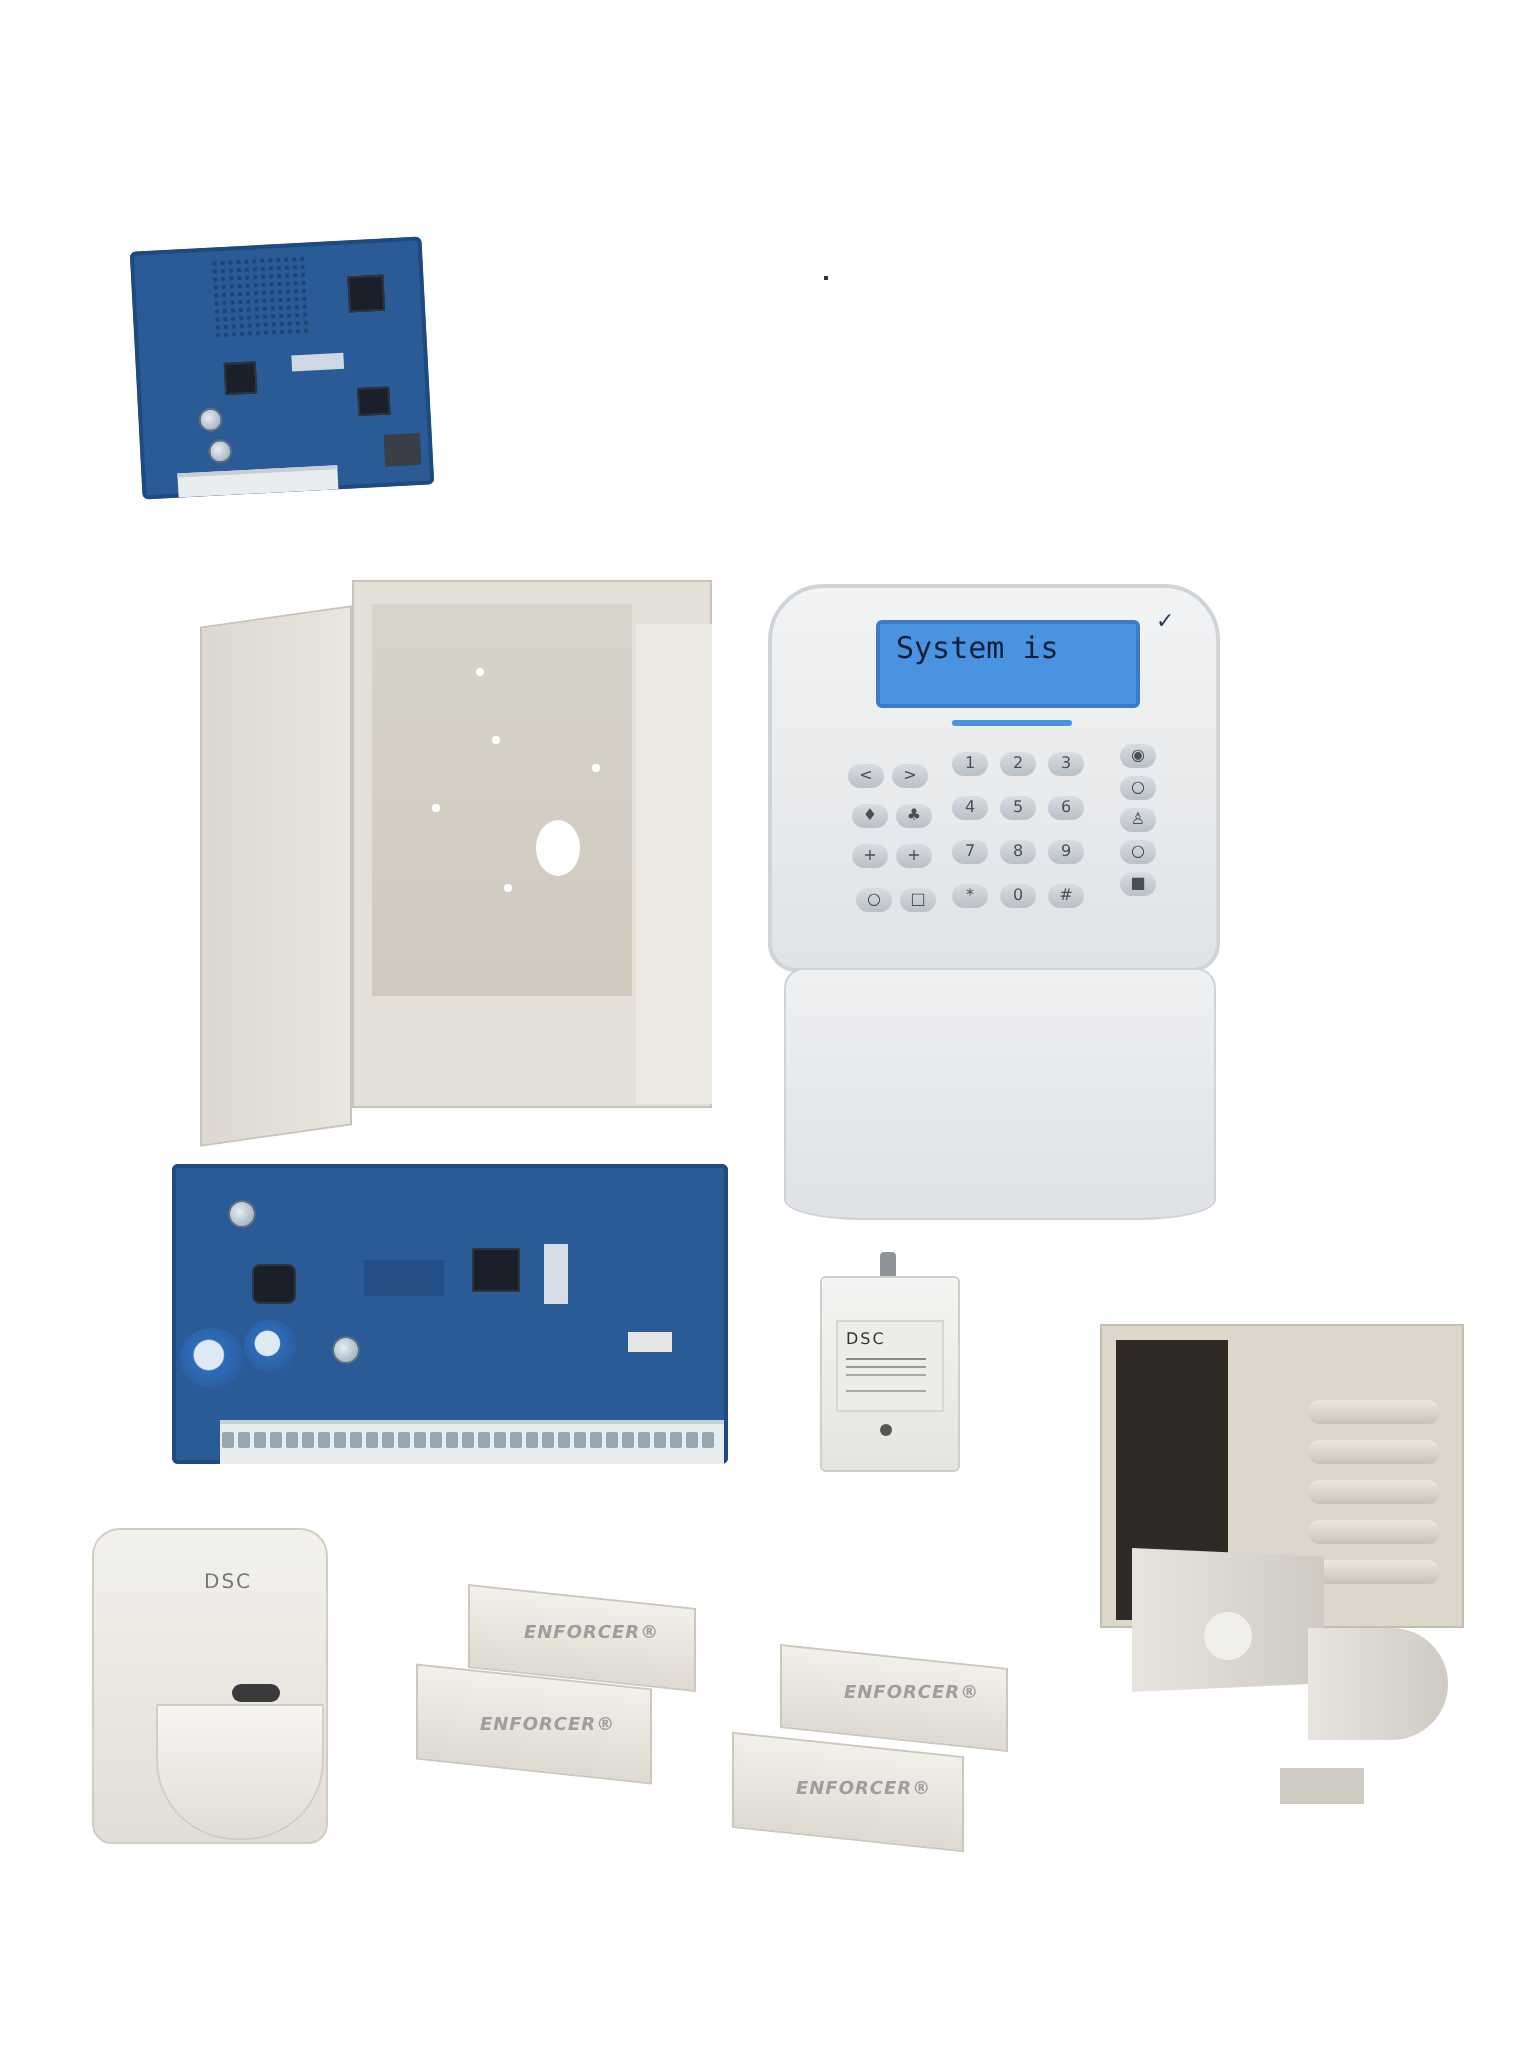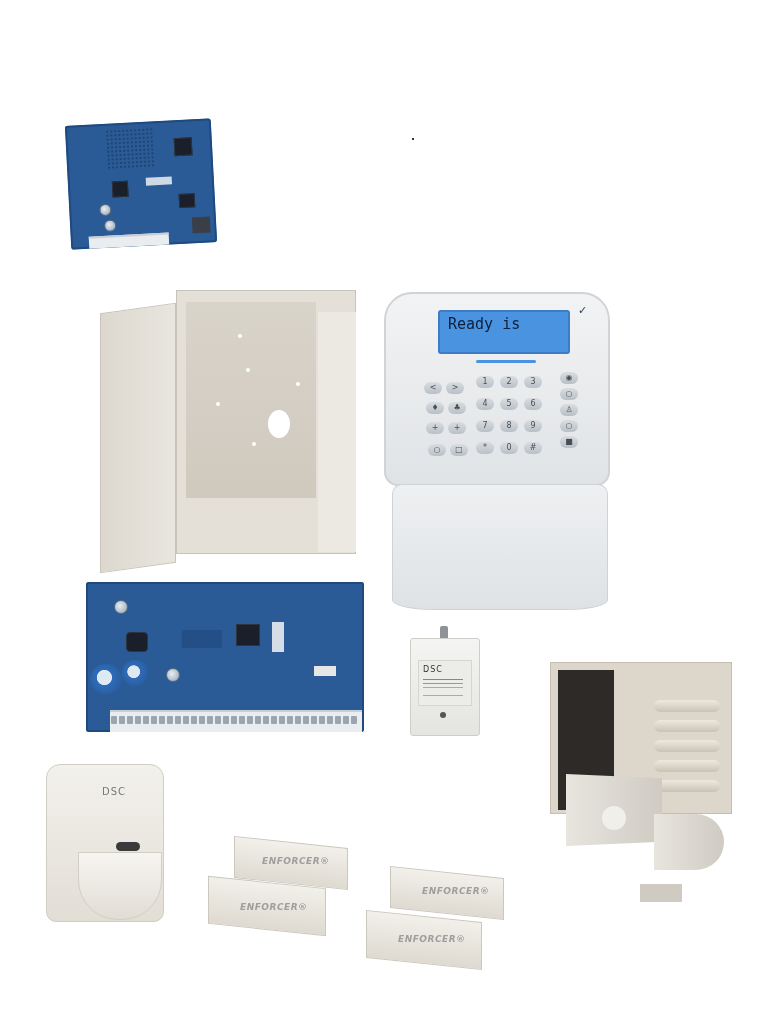--- a/index.html
+++ b/index.html
@@ -68,21 +68,21 @@
   <div class="hole" style="left:142px;top:52px;width:4px;height:4px;"></div>
   <div class="hole" style="left:150px;top:86px;width:4px;height:4px;"></div>
   <div class="hole" style="left:120px;top:120px;width:4px;height:4px;"></div>
   <div class="hole" style="left:200px;top:100px;width:4px;height:4px;"></div>
   <div class="hole" style="left:156px;top:160px;width:4px;height:4px;"></div>
 </div>
 
 <div class="abs" style="left:384px;top:292px;width:228px;height:320px;">
   <div class="kp-body" style="left:0px;top:0px;width:222px;height:190px;"></div>
   <div class="lcd" style="left:54px;top:18px;width:132px;height:44px;">
-    <div>Ready is</div>
+    <div>System is</div>
   </div>
   <div class="abs" style="left:194px;top:12px;font-size:11px;color:#2b3b55;">✓</div>
   <div class="abs" style="left:92px;top:68px;width:60px;height:3px;background:#4a93e0;border-radius:2px;"></div>
 
   <div class="kp-key" style="left:40px;top:90px;">&lt;</div>
   <div class="kp-key" style="left:62px;top:90px;">&gt;</div>
   <div class="kp-key" style="left:42px;top:110px;">♦</div>
   <div class="kp-key" style="left:64px;top:110px;">♣</div>
   <div class="kp-key" style="left:42px;top:130px;">+</div>
   <div class="kp-key" style="left:64px;top:130px;">+</div>
@@ -150,21 +150,21 @@
   <div class="abs" style="left:96px;top:226px;width:42px;height:18px;background:#cfcbc3;"></div>
 </div>
 
 <div class="abs" style="left:40px;top:760px;width:130px;height:170px;">
   <div class="pir" style="left:6px;top:4px;width:116px;height:156px;"></div>
   <div class="abs" style="left:62px;top:26px;font-size:10px;color:#777;letter-spacing:1px;">DSC</div>
   <div class="abs" style="left:76px;top:82px;width:24px;height:9px;border-radius:5px;background:#3a3a3a;"></div>
   <div class="abs" style="left:38px;top:92px;width:82px;height:66px;border-radius:0 0 40px 40px;background:linear-gradient(180deg,#f7f5f1,#e1ddd5);border:1px solid #d3cec4;"></div>
 </div>
 
-<div class="abs" style="left:200px;top:836px;width:320px;height:160px;">
+<div class="abs" style="left:200px;top:792px;width:320px;height:160px;">
   <div class="contact" style="left:34px;top:6px;width:112px;height:40px;"></div>
   <div class="contact-label" style="left:62px;top:20px;">ENFORCER®</div>
   <div class="contact" style="left:8px;top:46px;width:116px;height:46px;"></div>
   <div class="contact-label" style="left:40px;top:66px;">ENFORCER®</div>
   <div class="contact" style="left:190px;top:36px;width:112px;height:40px;"></div>
   <div class="contact-label" style="left:222px;top:50px;">ENFORCER®</div>
   <div class="contact" style="left:166px;top:80px;width:114px;height:46px;"></div>
   <div class="contact-label" style="left:198px;top:98px;">ENFORCER®</div>
 </div>
 

